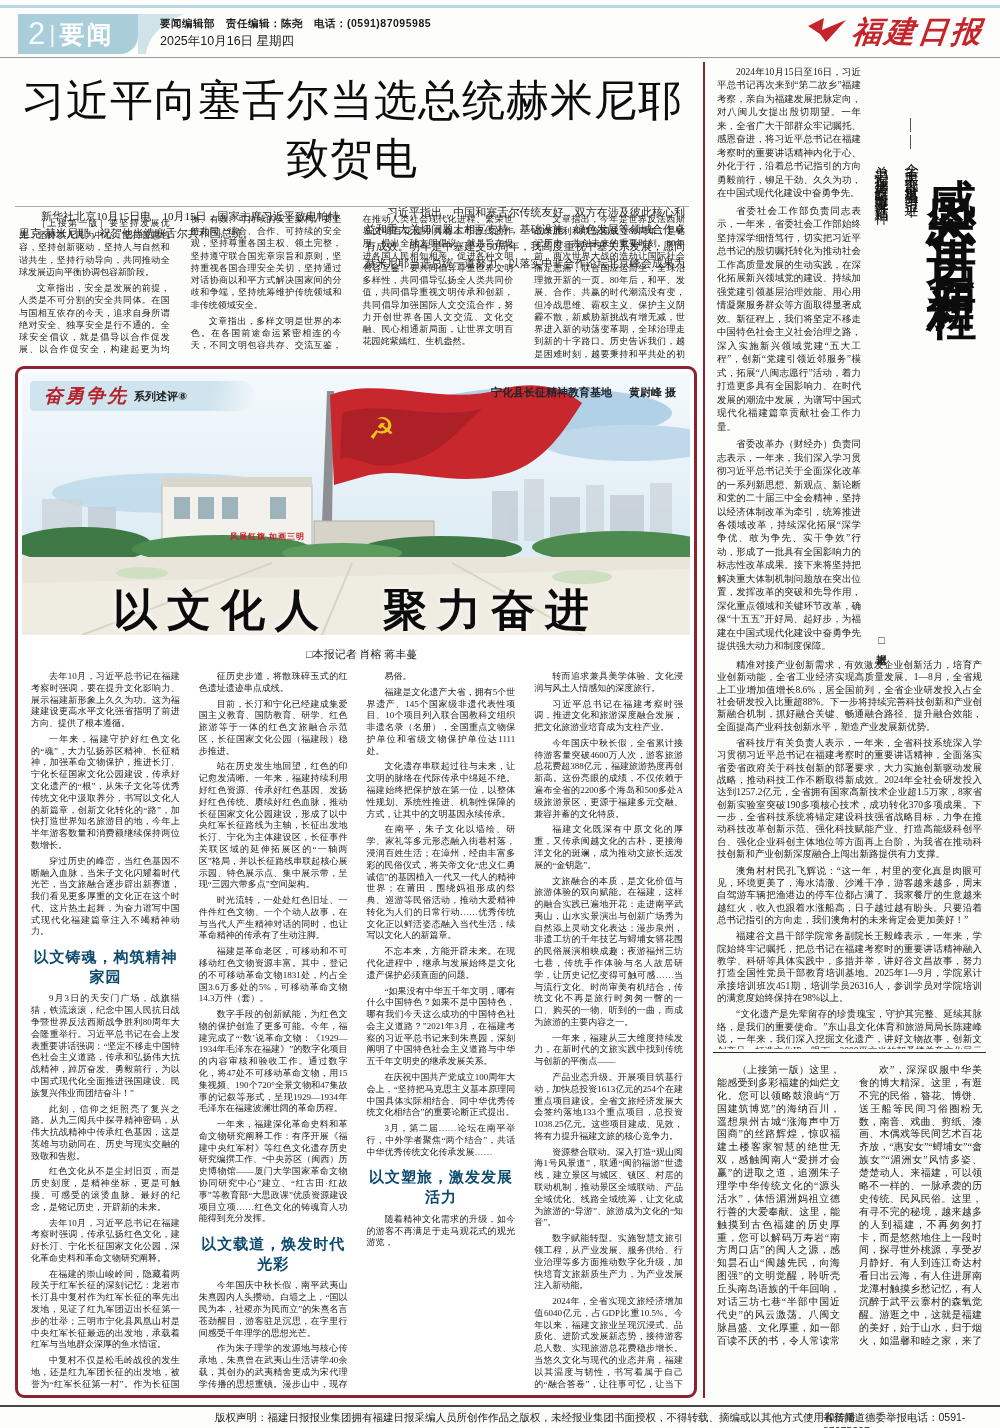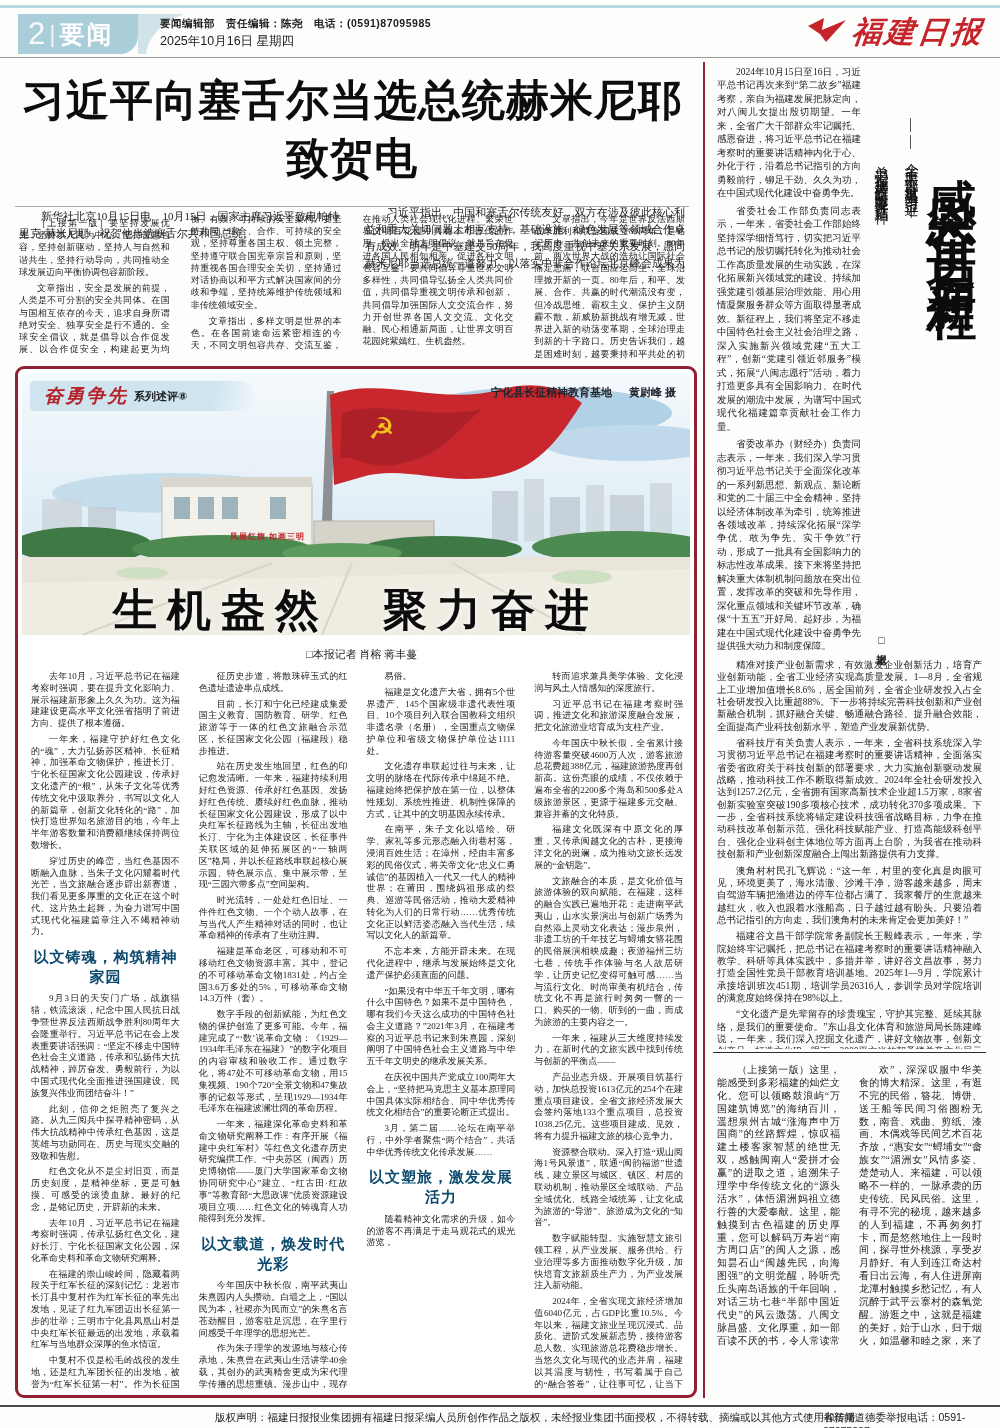--- a/index.html
+++ b/index.html
@@ -17,21 +17,21 @@
   .section-name{font-size:25px;font-weight:900;letter-spacing:2px;}
   .swoosh{left:138px;top:14px;width:46px;height:40px;}
   .dept-line{left:160px;top:17px;font-size:10.5px;font-weight:bold;letter-spacing:.5px;}
   .date-line{left:160px;top:33px;font-size:12.5px;}
   .masthead{right:16px;top:12px;display:flex;align-items:center;gap:4px;color:#c5242b;}
   .masthead-text{font-size:30px;font-weight:bold;font-style:italic;letter-spacing:3px;
       transform:skewX(-6deg);}
   .header-rule{left:0;top:57px;width:1000px;height:1px;background:#9a9a9a;}
   
   .top-article{left:15px;top:66px;width:674px;}
-  .top-headline{margin:6px 0 16px;font-size:43px;font-weight:700;text-align:center;
+  .top-headline{margin:6px 0 16px;font-size:43px;font-weight:400;text-align:center;
       letter-spacing:1px;color:#0d0d0d;}
   .top-intro{column-count:2;column-gap:18px;font-size:11px;line-height:1.55;text-align:justify;
       height:70px;overflow:hidden;}
   .intro-rule{left:15px;top:206px;width:674px;height:1px;background:#aaa;}
   .continuation{left:15px;top:213px;width:674px;height:147px;column-count:4;column-gap:13px;
       font-size:9px;line-height:1.36;text-align:justify;overflow:hidden;}
   
   .culture-frame{left:15px;top:366px;width:682px;height:1032px;border:3px solid #8e2232;
       border-radius:9px;box-sizing:border-box;background:#fff;}
   .photo{position:absolute;left:4px;top:4px;width:668px;height:262px;overflow:hidden;border-radius:5px 5px 0 0;}
@@ -176,21 +176,21 @@
       <span class="ribbon-main">奋勇争先</span>
       <span class="ribbon-suffix sans">系列述评⑧</span>
     </div>
     <div class="photo-caption sans">
       <span>宁化县长征精神教育基地</span>
       <span class="photo-credit">黄尉峰 摄</span>
     </div>
     <div class="photo-slogan">风展红旗 如画三明</div>
   </div>
 
-  <div class="photo-headline sans">生机盎然　聚力奋进</div>
+  <div class="photo-headline sans">以文化人　聚力奋进</div>
   <div class="culture-byline">□本报记者 肖榕 蒋丰蔓</div>
 
   <div class="culture-cols">
     <div class="cul-col">
       <div>
           <p class="p">去年10月，习近平总书记在福建考察时强调，要在提升文化影响力、展示福建新形象上久久为功。这为福建建设更高水平文化强省指明了前进方向、提供了根本遵循。</p>
           <p class="p">一年来，福建守护好红色文化的“魂”，大力弘扬苏区精神、长征精神，加强革命文物保护，推进长汀、宁化长征国家文化公园建设，传承好文化遗产的“根”，从朱子文化等优秀传统文化中汲取养分，书写以文化人的新篇章，创新文化转化的“路”，加快打造世界知名旅游目的地，今年上半年游客数量和消费额继续保持两位数增长。</p>
           <p class="p">穿过历史的峰峦，当红色基因不断融入血脉，当朱子文化闪耀着时代光芒，当文旅融合逐步辟出新赛道，我们看见更多厚重的文化正在这个时代、这片热土起舞，为奋力谱写中国式现代化福建篇章注入不竭精神动力。</p>
         </div>
       <h3 class="cul-subhead sans">以文铸魂，构筑精神家园</h3>

